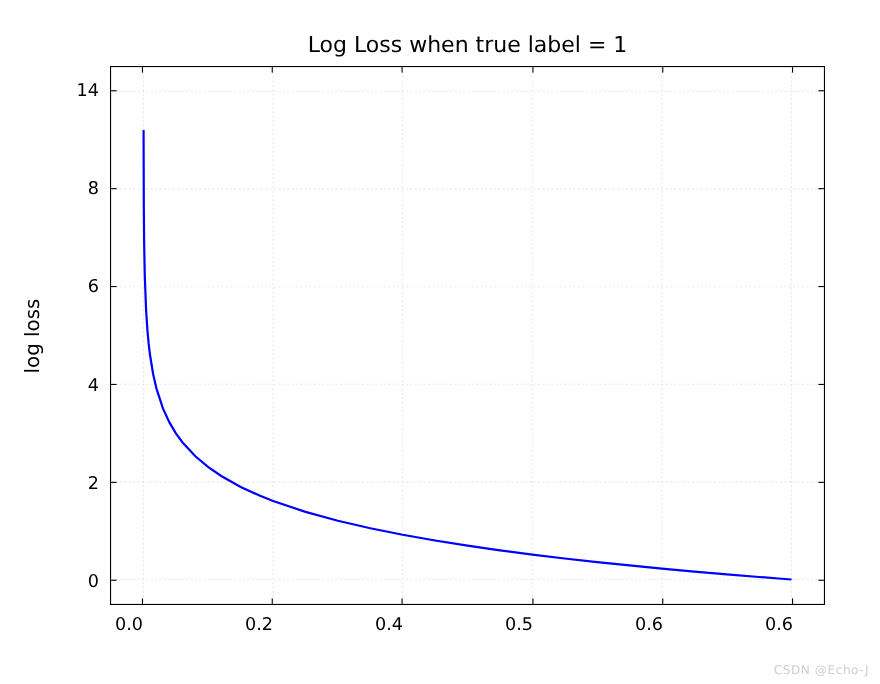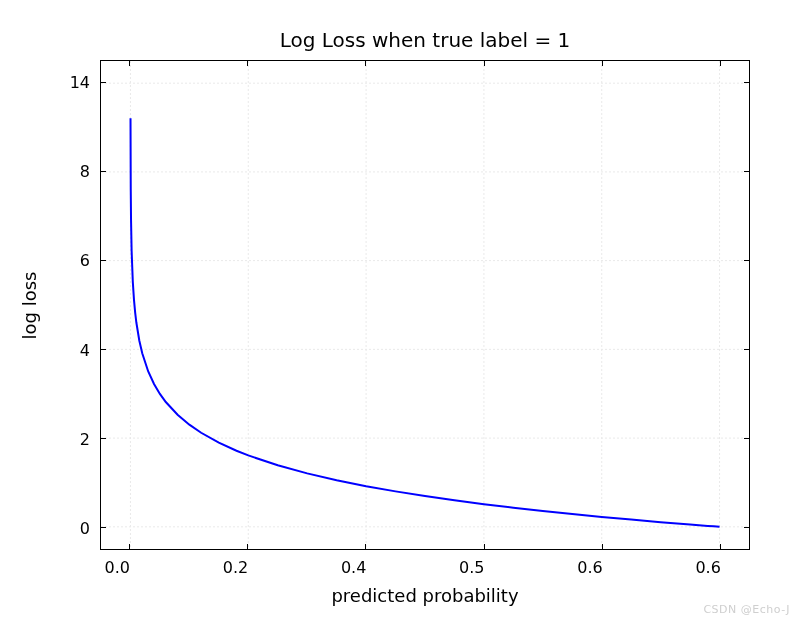--- a/index.html
+++ b/index.html
@@ -174,16 +174,15 @@
   <div class="tick-mark" style="top:544px; left:483.59px; width:1px; height:5px;"></div>
   <div class="tick-mark" style="top:544px; left:601.77px; width:1px; height:5px;"></div>
   <div class="tick-mark" style="top:544px; left:719.95px; width:1px; height:5px;"></div>
   <div class="tick-mark" style="top:61px;  left:129.05px; width:1px; height:5px;"></div>
   <div class="tick-mark" style="top:61px;  left:247.23px; width:1px; height:5px;"></div>
   <div class="tick-mark" style="top:61px;  left:365.41px; width:1px; height:5px;"></div>
   <div class="tick-mark" style="top:61px;  left:483.59px; width:1px; height:5px;"></div>
   <div class="tick-mark" style="top:61px;  left:601.77px; width:1px; height:5px;"></div>
   <div class="tick-mark" style="top:61px;  left:719.95px; width:1px; height:5px;"></div>
 
-  <div class="xlabel">predicted probability</div>
 
   <div class="watermark">CSDN @Echo-J</div>
 </div>
 
 </body></html>

